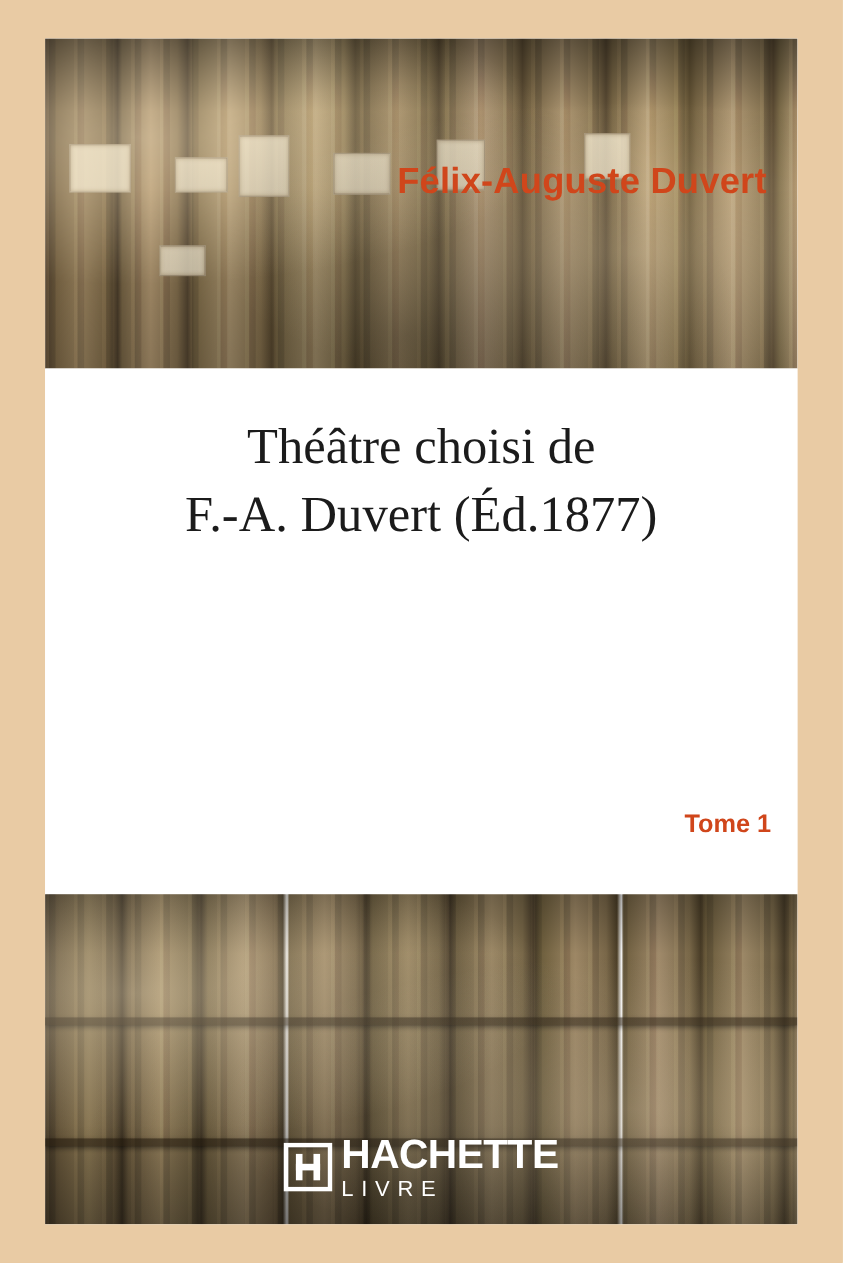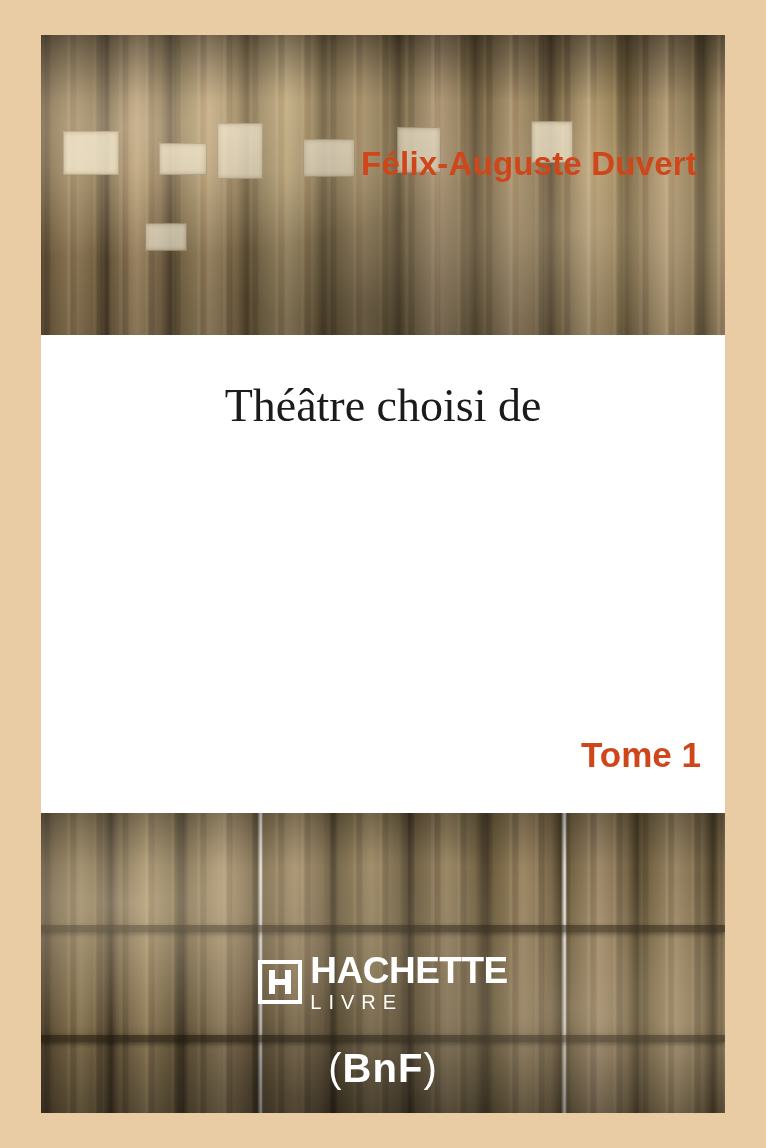--- a/index.html
+++ b/index.html
@@ -153,21 +153,21 @@
     font-size: 46px;
     line-height: 1.35;
     color: #1b1b1b;
   }
 
   .volume {
     position: absolute;
     right: 24px;
     top: 700px;
     color: #d0461b;
-    font-size: 35px;
+    font-size: 23px;
     font-weight: bold;
   }
 
   
   .logos {
     position: absolute;
     left: 0;
     bottom: 22px;
     width: 100%;
     display: flex;
@@ -245,38 +245,38 @@
       <div class="label-patch" style="left:104px; top:188px; width:40px; height:26px;"></div>
       <div class="grime"></div>
     </div>
 
     <div class="middle"></div>
 
     <div class="author">Félix-Auguste Duvert</div>
 
     <div class="title">
       <div>Théâtre choisi de</div>
+      <div>F.-A. Duvert (Éd.1877)</div>
     </div>
 
     <div class="volume">Tome 1</div>
 
     <div class="band band-bot">
       <div class="spine-texture"></div>
       <div class="shelf-line l1"></div>
       <div class="shelf-line l2"></div>
       <div class="grime"></div>
 
       <div class="logos">
         <div class="hachette">
           <div class="hachette-mark">
               <i></i>
             </div>
           <div class="hachette-words">
             <div class="h1">HACHETTE</div>
             <div class="h2">LIVRE</div>
           </div>
         </div>
-        <div class="bnf"><span class="brace">(</span><span>BnF</span><span class="brace">)</span></div>
       </div>
     </div>
 
   </div>
 </div>
 
 </body></html>

